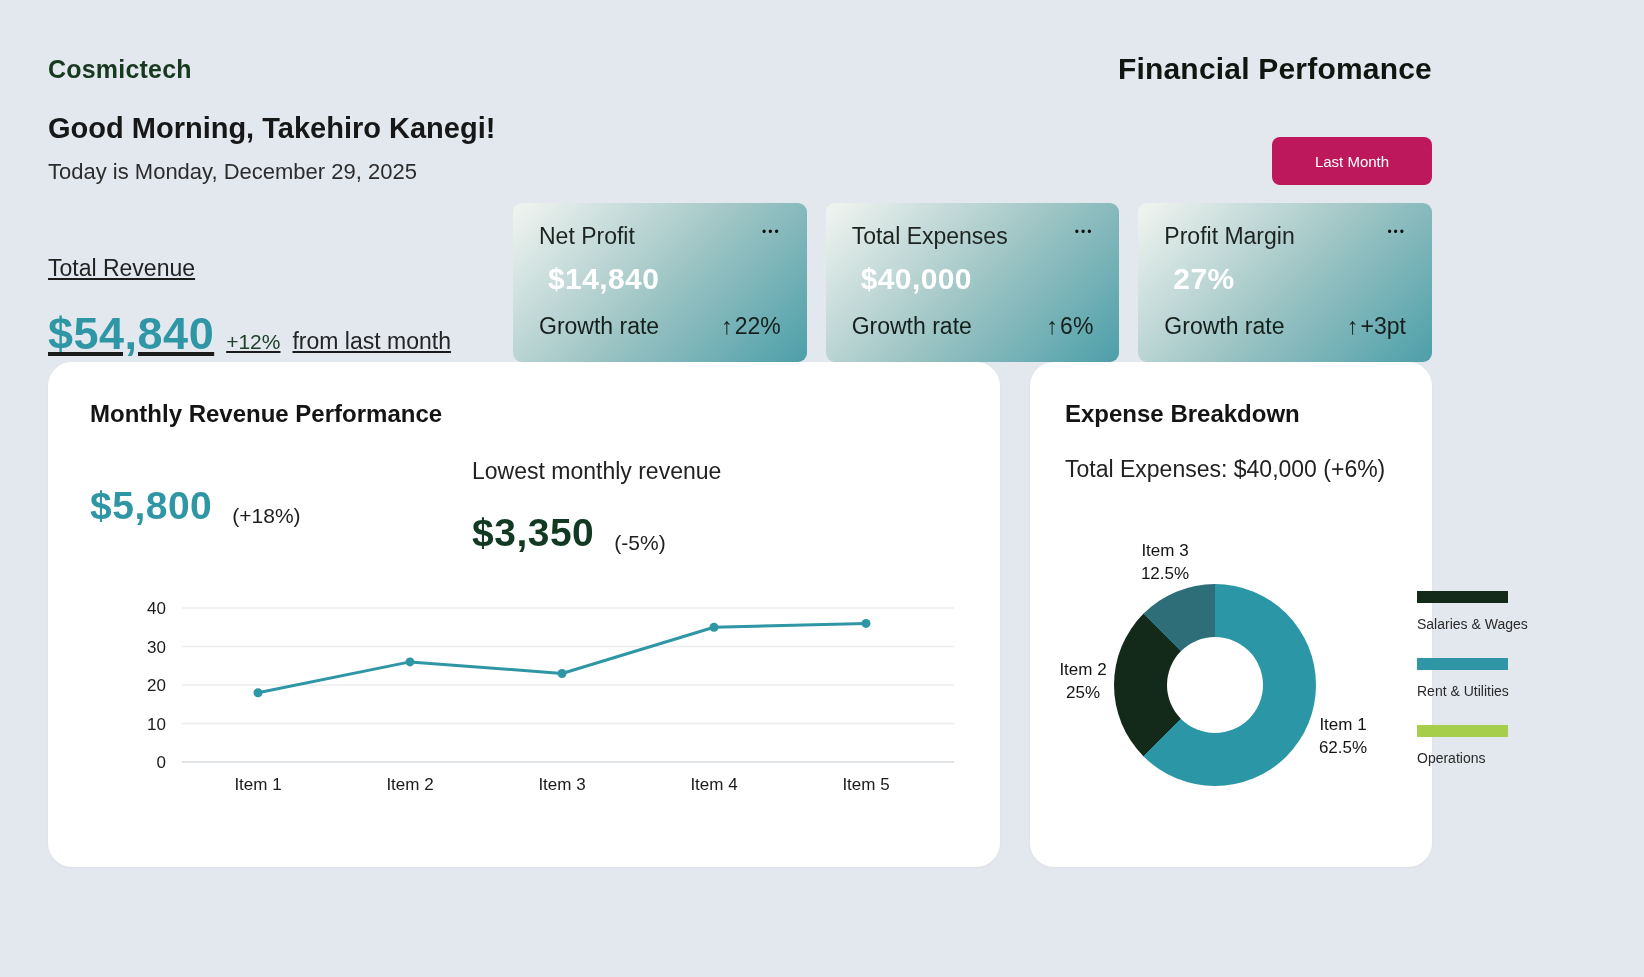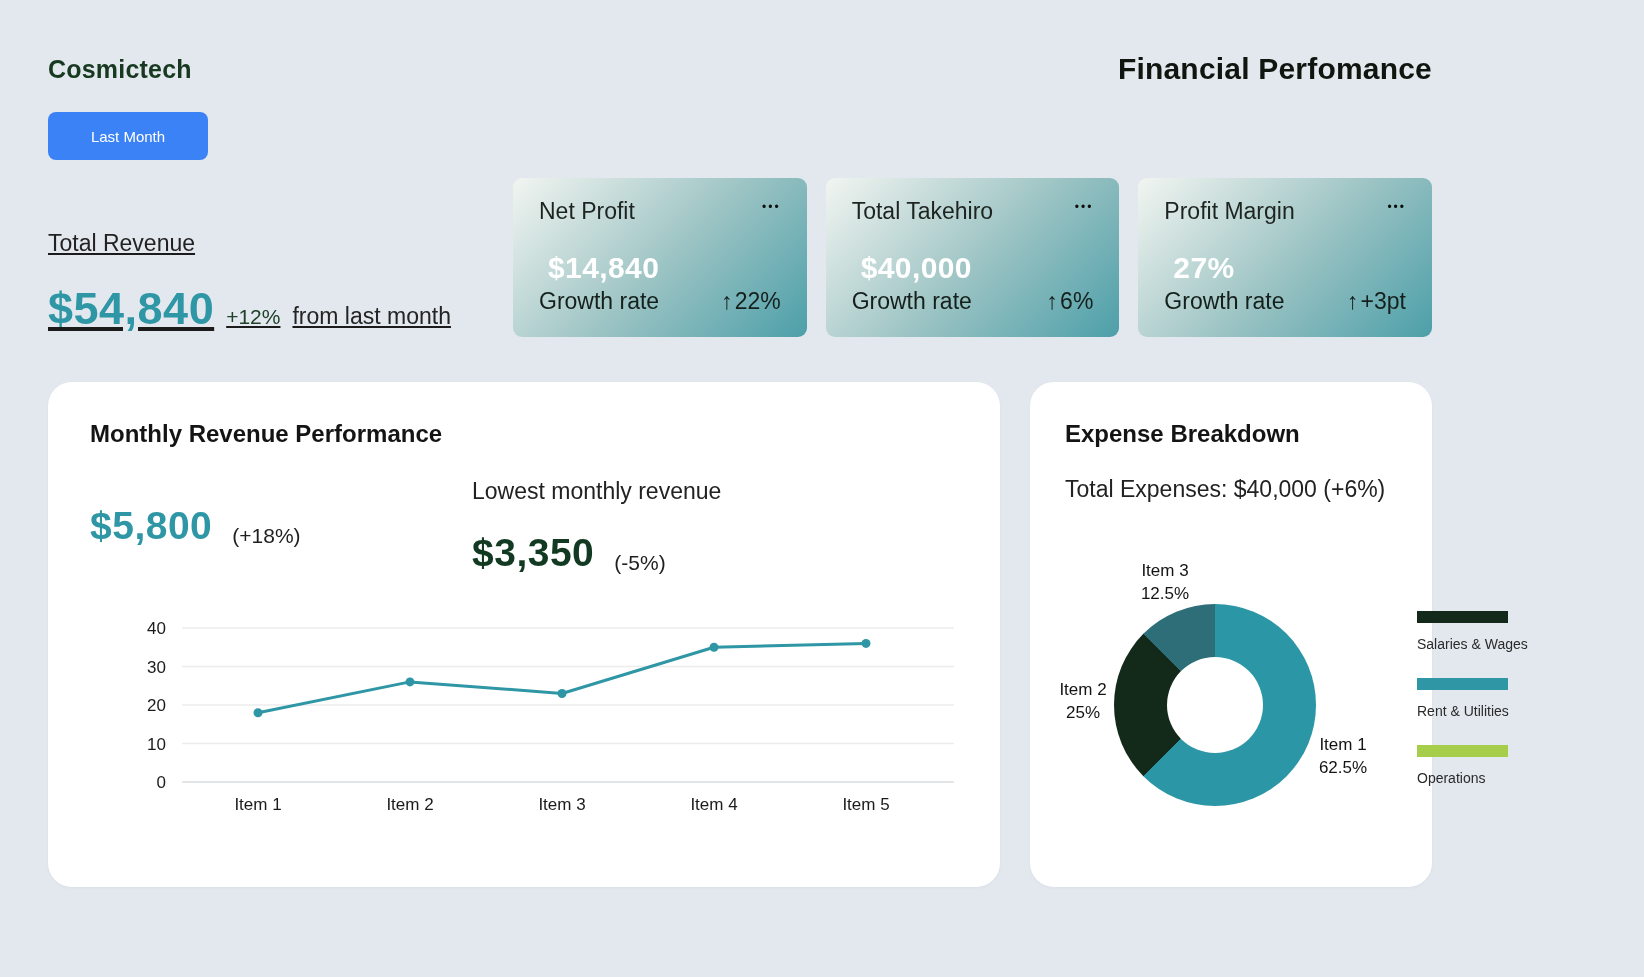--- a/index.html
+++ b/index.html
@@ -15,21 +15,21 @@
   
   .topbar { display:flex; justify-content:space-between; align-items:center; padding-top:52px; }
   .brand { font-size:25px; font-weight:700; color:#17391f; letter-spacing:.2px; }
   .page-title { font-size:30px; font-weight:700; color:#10160f; letter-spacing:.2px; }
 
   
   .greeting-row { display:flex; justify-content:space-between; align-items:flex-end; margin-top:26px; }
   .greeting { font-size:29px; font-weight:700; color:#171717; }
   .date { font-size:22px; color:#2c2c2c; margin-top:14px; }
   .last-month-btn {
-    background:#3b82f6; color:#ffffff; border:none; border-radius:8px;
+    background:#be185d; color:#ffffff; border:none; border-radius:8px;
     width:160px; height:48px; font-size:15px; font-family:inherit; cursor:pointer;
   }
 
   
   .kpi-row { display:flex; gap:19px; margin-top:18px; height:159px; }
   .total-revenue { flex:0 0 446px; display:flex; flex-direction:column; justify-content:flex-end; padding-bottom:2px;text-decoration:underline; }
   .tr-label { font-size:23px; color:#222; margin-bottom:26px; }
   .tr-line { display:flex; align-items:baseline; gap:12px; white-space:nowrap; }
   .tr-value { font-size:45px; font-weight:700; color:#2e96a4; letter-spacing:.5px; }
   .tr-delta { font-size:21px; color:#1e4128; font-weight:400; }
@@ -37,25 +37,25 @@
 
   .kpi-card {
     flex:1 1 0; border-radius:9px; padding:20px 26px 22px 26px;
     background:linear-gradient(135deg,#f2f5f1 0%, #9dc4c4 52%, #4d9fa9 100%);
     display:flex; flex-direction:column;
   }
   .kpi-head { display:flex; justify-content:space-between; align-items:flex-start; }
   .kpi-title { font-size:23px; color:#1d2420; }
   .kpi-menu { font-size:12px; letter-spacing:2px; color:#10100f; cursor:pointer; line-height:1.6; }
   .kpi-value { font-size:30px; font-weight:700; color:#ffffff; margin-top:auto; letter-spacing:.4px;margin-left:9px; }
-  .kpi-growth { display:flex; justify-content:space-between; align-items:baseline; font-size:23px; color:#15201c; margin-top:3px; }
+  .kpi-growth { display:flex; justify-content:space-between; align-items:baseline; font-size:23px; color:#15201c; margin-top:17px; }
   .kpi-growth-val { display:flex; align-items:baseline; gap:2px; }
 
   
-  .main-row { display:flex; gap:30px; margin-top:45px; height:505px; }
+  .main-row { display:flex; gap:30px; height:505px; }
   .panel { background:#ffffff; border-radius:24px; box-shadow:0 1px 3px rgba(20,40,60,.04); }
   .revenue-panel { flex:0 0 952px; padding:38px 42px; }
   .panel h3 { font-size:24px; font-weight:700; color:#141414; }
 
   .stats-row { display:flex; margin-top:30px; }
   .stat { width:382px; }
   .stat-label { font-size:23px; color:#222; }
   .stat-line { display:flex; align-items:flex-end; gap:20px; margin-top:26px; }
   .stat-value { font-size:39px; font-weight:700; letter-spacing:.5px; }
   .stat-value.teal { color:#2e96a4; }
@@ -85,20 +85,24 @@
 <body>
 
 <div class="page">
 
   <header class="topbar">
     <div class="brand">Cosmictech</div>
     <h1 class="page-title">Financial Perfomance</h1>
   </header>
 
   <section class="greeting-row">
+    <div>
+      <h2 class="greeting">Good Morning, Takehiro Kanegi!</h2>
+      <p class="date">Today is Monday, December 29, 2025</p>
+    </div>
     <button class="last-month-btn">Last Month</button>
   </section>
 
   <section class="kpi-row">
 
     <div class="total-revenue">
       <div class="tr-label">Total Revenue</div>
       <div class="tr-line">
         <span class="tr-value">$54,840</span>
         <span class="tr-delta">+12%</span>
@@ -116,21 +120,21 @@
         <span>Growth rate</span>
         <span class="kpi-growth-val">
           <span>↑</span>
           <span>22%</span>
         </span>
       </div>
     </article>
 
     <article class="kpi-card">
       <div class="kpi-head">
-        <span class="kpi-title">Total Takehiro</span>
+        <span class="kpi-title">Total Expenses</span>
         <span class="kpi-menu">•••</span>
       </div>
       <div class="kpi-value">$40,000</div>
       <div class="kpi-growth">
         <span>Growth rate</span>
         <span class="kpi-growth-val">
           <span>↑</span>
           <span>6%</span>
         </span>
       </div>

